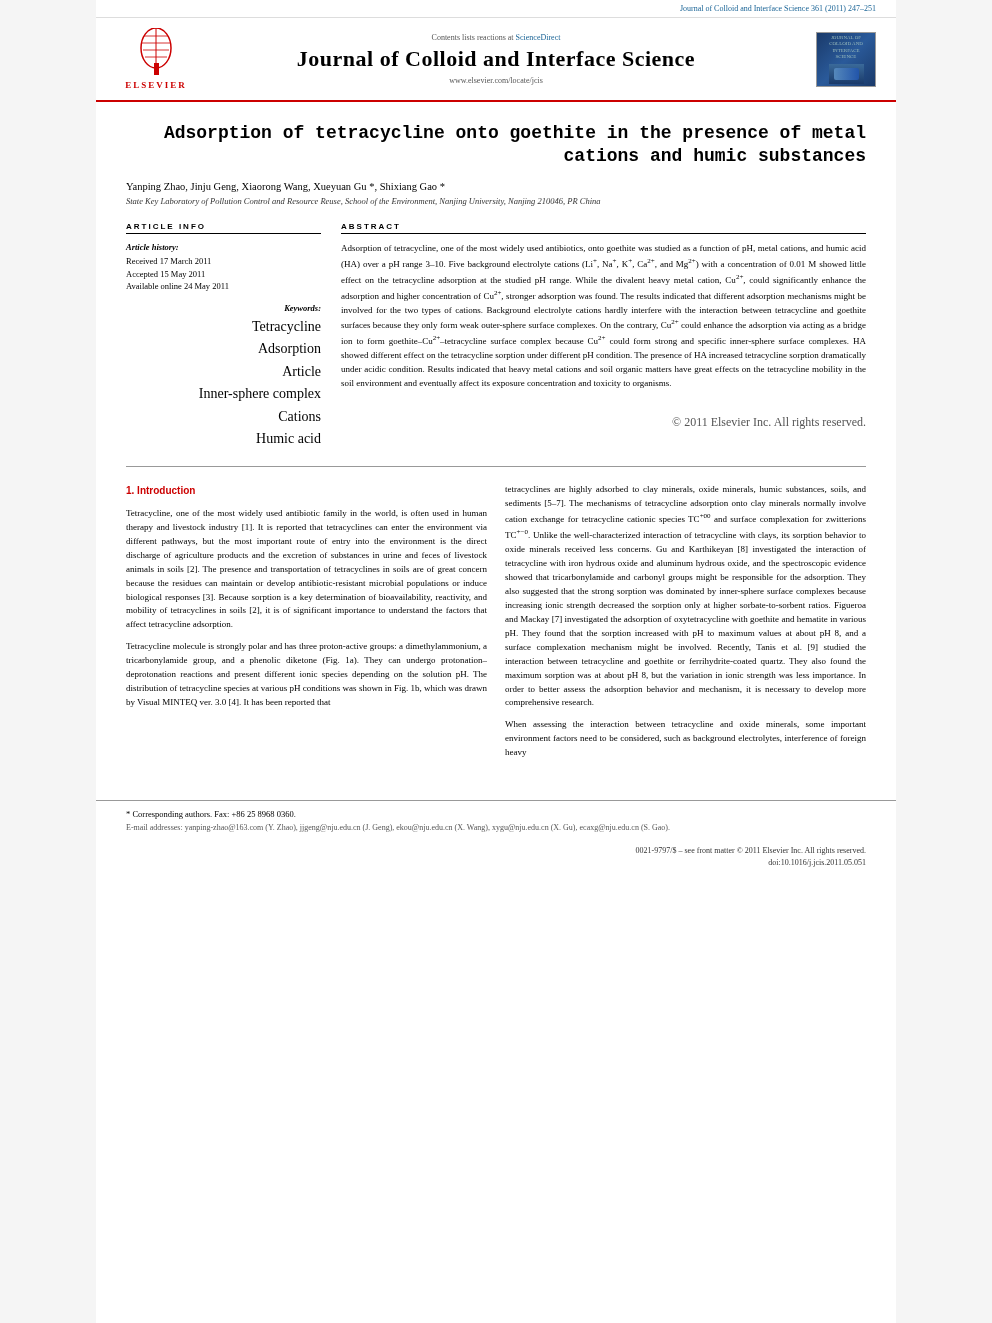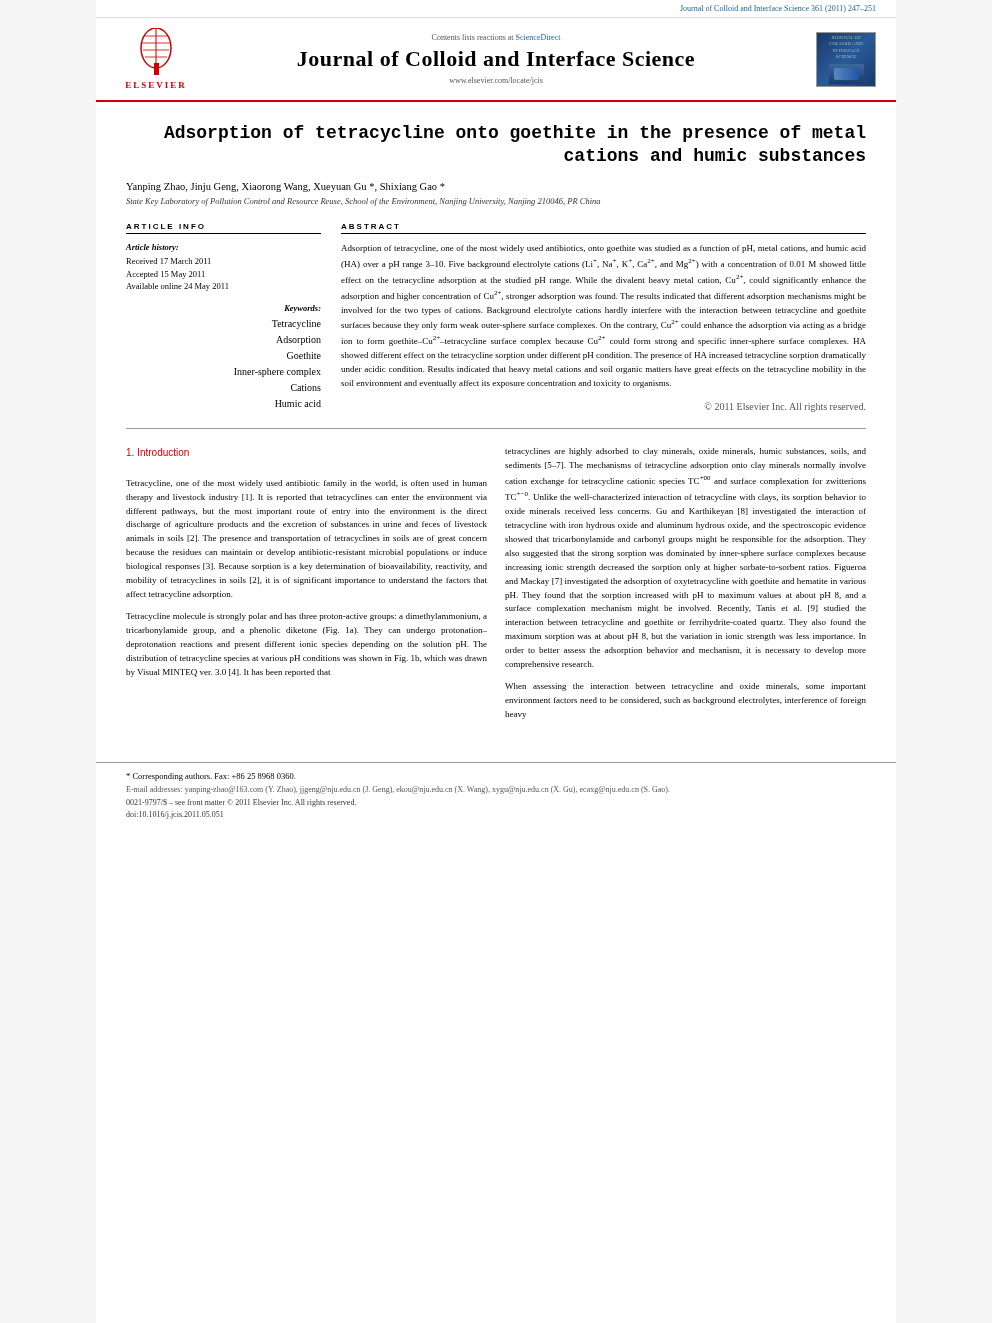--- a/index.html
+++ b/index.html
@@ -159,35 +159,35 @@
       margin-top: 8px;
       text-align: right;
     }
     .keywords-section .subsection-label {
       font-style: italic;
       font-size: 8.5px;
       font-weight: bold;
       margin-bottom: 3px;
     }
     .keyword-item {
-      font-size: 10px;
+      font-size: 14px;
       line-height: 1.6;
     }
     
     .abstract-text {
       font-size: 9px;
       line-height: 1.55;
       color: #000;
       text-align: justify;
     }
     .copyright-line {
-      font-size: 10px;
+      font-size: 12px;
       color: #555;
       text-align: right;
-      margin-top: 10px;
+      margin-top: 24px;
       font-family: Liberation Serif, serif;
     }
     
     .section-divider {
       border: none;
       border-top: 1px solid #999;
       margin: 16px 0;
     }
     
     .body-two-col {
@@ -197,23 +197,23 @@
     }
     .body-col {
       flex: 1;
       font-size: 9px;
       line-height: 1.55;
       text-align: justify;
       color: #000;
     }
     .body-col h2 {
       font-size: 10px;
-      font-weight: normal;
+      font-weight: bold;
       color: #c00;
-      margin-bottom: 16px;
+      margin-bottom: 8px;
       font-family: Arial, sans-serif;
     }
     .body-col p {
       margin-bottom: 8px;
       font-size: 9px;
       line-height: 1.55;
     }
     
     .page-footer {
       border-top: 1px solid #999;
@@ -305,21 +305,21 @@
           <div class="subsection-label">Article history:</div>
           <div class="history-item">Received 17 March 2011</div>
           <div class="history-item">Accepted 15 May 2011</div>
           <div class="history-item">Available online 24 May 2011</div>
         </div>
 
         <div class="keywords-section">
           <div class="subsection-label">Keywords:</div>
           <div class="keyword-item">Tetracycline</div>
           <div class="keyword-item">Adsorption</div>
-          <div class="keyword-item">Goethite</div>
+          <div class="keyword-item">Article</div>
           <div class="keyword-item">Inner-sphere complex</div>
           <div class="keyword-item">Cations</div>
           <div class="keyword-item">Humic acid</div>
         </div>
       </div>
 
       <div class="right-col">
         <div class="section-header">ABSTRACT</div>
         <div class="abstract-text">
           Adsorption of tetracycline, one of the most widely used antibiotics, onto goethite was studied as a function of pH, metal cations, and humic acid (HA) over a pH range 3–10. Five background electrolyte cations (Li<sup>+</sup>, Na<sup>+</sup>, K<sup>+</sup>, Ca<sup>2+</sup>, and Mg<sup>2+</sup>) with a concentration of 0.01 M showed little effect on the tetracycline adsorption at the studied pH range. While the divalent heavy metal cation, Cu<sup>2+</sup>, could significantly enhance the adsorption and higher concentration of Cu<sup>2+</sup>, stronger adsorption was found. The results indicated that different adsorption mechanisms might be involved for the two types of cations. Background electrolyte cations hardly interfere with the interaction between tetracycline and goethite surfaces because they only form weak outer-sphere surface complexes. On the contrary, Cu<sup>2+</sup> could enhance the adsorption via acting as a bridge ion to form goethite–Cu<sup>2+</sup>–tetracycline surface complex because Cu<sup>2+</sup> could form strong and specific inner-sphere surface complexes. HA showed different effect on the tetracycline sorption under different pH condition. The presence of HA increased tetracycline sorption dramatically under acidic condition. Results indicated that heavy metal cations and soil organic matters have great effects on the tetracycline mobility in the soil environment and eventually affect its exposure concentration and toxicity to organisms.
@@ -349,19 +349,19 @@
         <p>
           When assessing the interaction between tetracycline and oxide minerals, some important environment factors need to be considered, such as background electrolytes, interference of foreign heavy
         </p>
       </div>
     </div>
   </div>
 
   <div class="page-footer">
     <div class="footnote-star">* Corresponding authors. Fax: +86 25 8968 0360.</div>
     <div class="footnote-email">E-mail addresses: yanping-zhao@163.com (Y. Zhao), jjgeng@nju.edu.cn (J. Geng), ekou@nju.edu.cn (X. Wang), xygu@nju.edu.cn (X. Gu), ecaxg@nju.edu.cn (S. Gao).</div>
-    <div style="margin-top:4px;">
+    <div style="margin-top:14px;text-align:right;">
       <div class="footer-note">0021-9797/$ – see front matter © 2011 Elsevier Inc. All rights reserved.</div>
       <div class="footer-note">doi:10.1016/j.jcis.2011.05.051</div>
     </div>
   </div>
 
 </div>
 
 </body></html>

